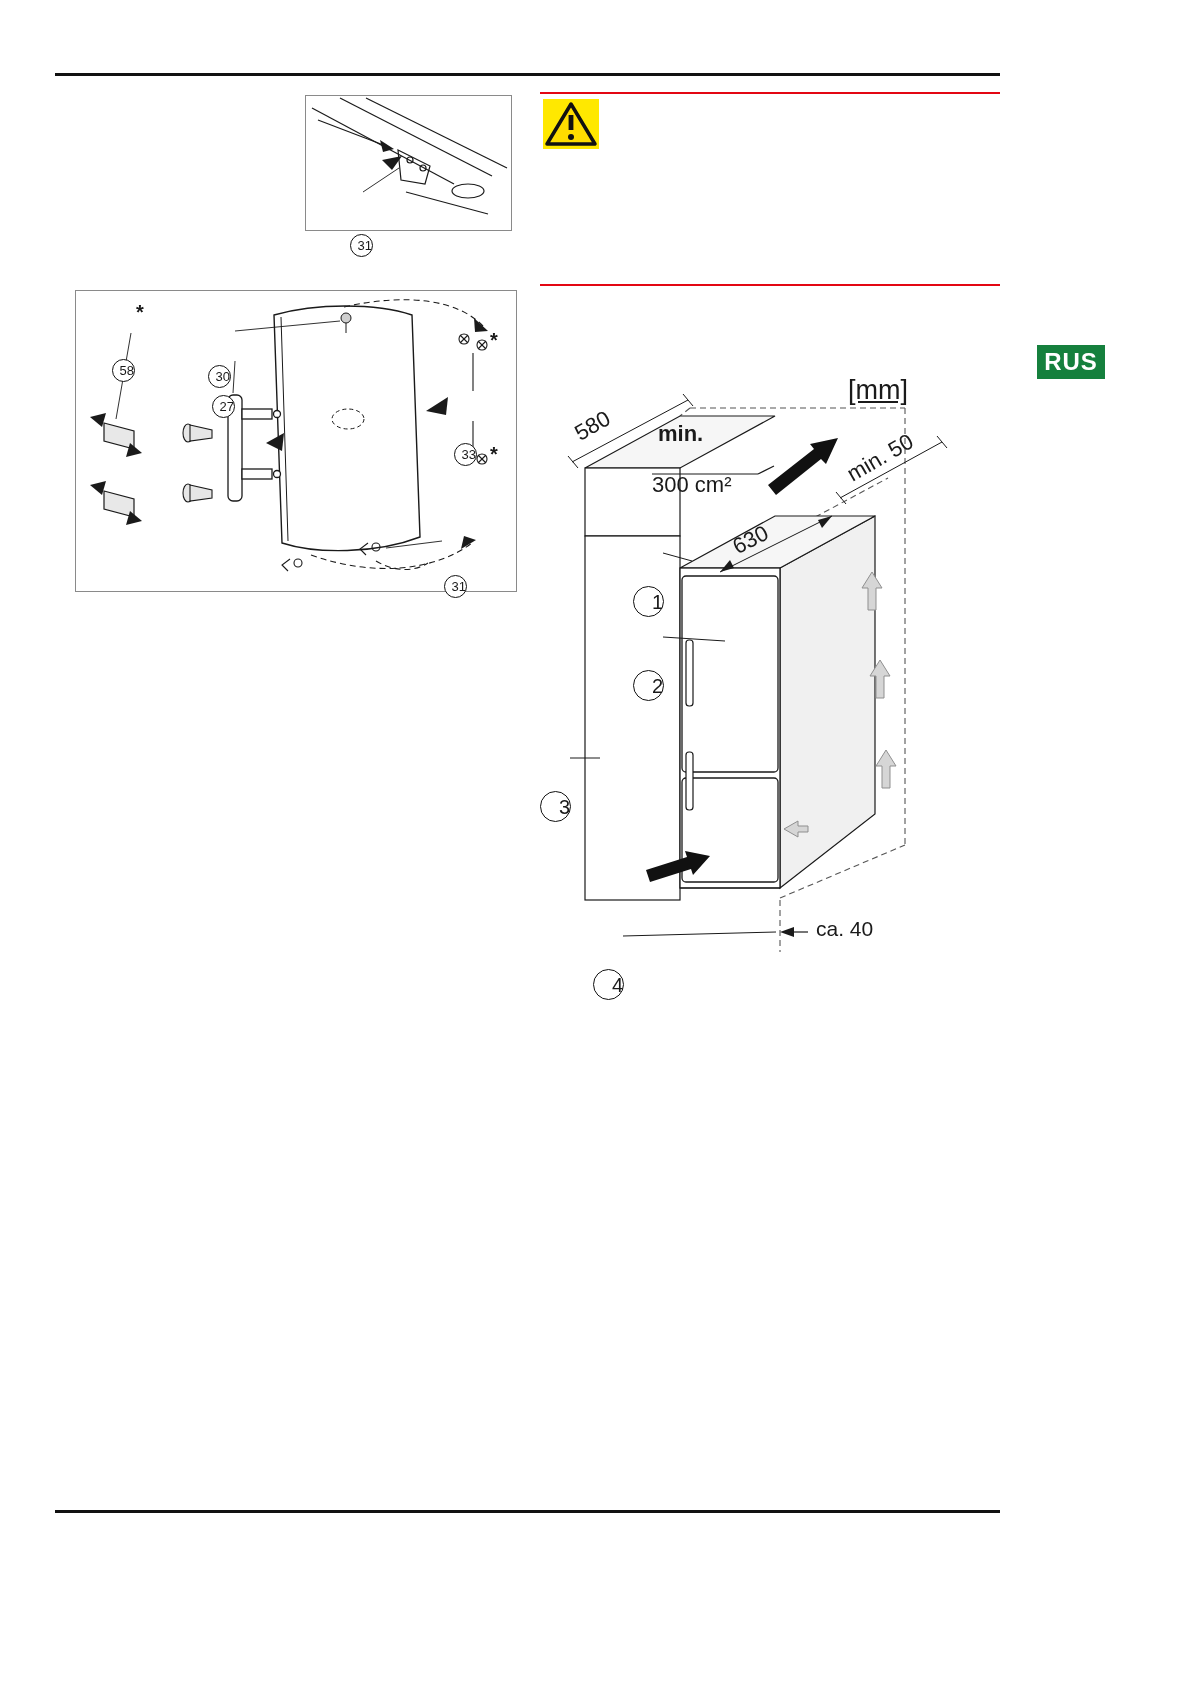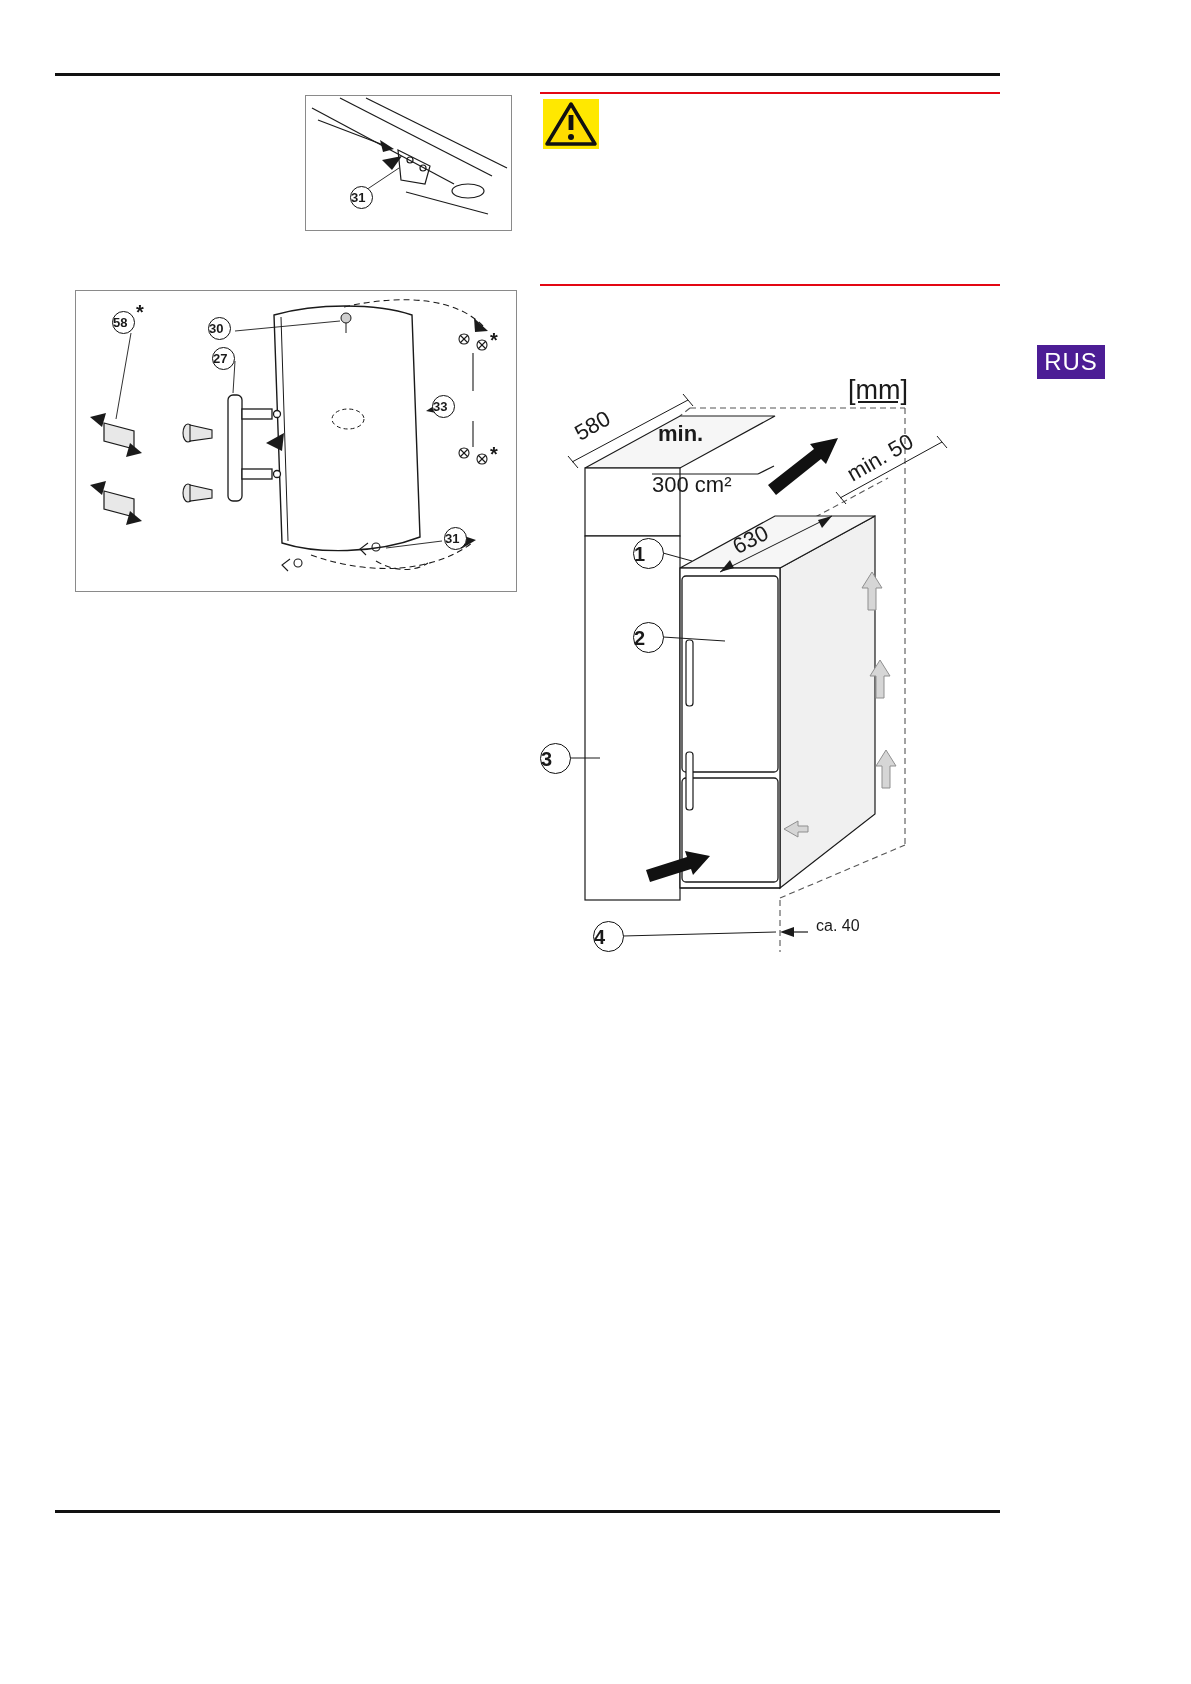--- a/index.html
+++ b/index.html
@@ -8,33 +8,33 @@
     font-family:"Liberation Sans", sans-serif;color:#1a1a1a;overflow:hidden;
     margin:0 auto;
   }
   .rule{position:absolute;background:#111;}
   .redline{position:absolute;background:#e30613;height:2px;}
   .figbox{position:absolute;}
   .bordered{border:1px solid #8a8a8a;}
   svg{display:block;}
   
   .co{
-    position:absolute;display:flex;align-items:center;justify-content:flex-start;
+    position:absolute;display:flex;align-items:center;justify-content:flex-end;
     border:1.6px solid #111;border-radius:50%;background:#fff;box-sizing:border-box;
-    font-weight:700;line-height:1;
+    font-weight:400;line-height:1;margin-top:48px;
   }
   .co.small{width:23px;height:23px;font-size:13px;}
   .co.big{width:31px;height:31px;font-size:20px;}
   
   .lbl{position:absolute;white-space:nowrap;line-height:1.05;}
   .ast{position:absolute;font-size:20px;font-weight:bold;}
   .rus-tab{
     position:absolute;left:1037px;top:345px;width:68px;height:34px;
-    background:#4c1d95;color:#fff;display:flex;align-items:center;justify-content:center;
-    font-size:24px;font-weight:normal;letter-spacing:1px;
+    background:#15803d;color:#fff;display:flex;align-items:center;justify-content:center;
+    font-size:24px;font-weight:bold;letter-spacing:1px;
   }
 </style>
 </head>
 <body>
 
 <div class="page">
 
   <div class="rule" style="left:55px;top:73px;width:945px;height:3px;"></div>
 
   <div class="figbox bordered" style="left:305px;top:95px;width:205px;height:134px;">
@@ -160,21 +160,21 @@
     <span class="co small" style="left:36px;top:20px;">
       <span>58</span>
     </span>
     <span class="ast" style="left:60px;top:10px;">*</span>
     <span class="co small" style="left:132px;top:26px;">
       <span>30</span>
     </span>
     <span class="co small" style="left:136px;top:56px;">
       <span>27</span>
     </span>
-    <span class="co small" style="left:356px;top:104px;">
+    <span class="co small" style="left:378px;top:104px;">
       <span>33</span>
     </span>
     <span class="ast" style="left:414px;top:38px;">*</span>
     <span class="ast" style="left:414px;top:152px;">*</span>
     <span class="co small" style="left:368px;top:236px;">
       <span>31</span>
     </span>
   </div>
 
   <div class="figbox" style="left:540px;top:340px;width:470px;height:640px;">
@@ -255,21 +255,21 @@
         <line x1="83" y1="596" x2="236" y2="592"></line>
       </g>
     </svg>
 
     <span class="lbl" style="left:308px;top:36px;font-size:27px;text-decoration:underline;">[mm]</span>
     <span class="lbl" style="left:34px;top:74px;font-size:22px;transform:rotate(-30deg);">580</span>
     <span class="lbl" style="left:118px;top:82px;font-size:22px;font-weight:bold;">min.</span>
     <span class="lbl" style="left:112px;top:108px;font-size:22px;margin-top:25px;">300 cm²</span>
     <span class="lbl" style="left:304px;top:106px;font-size:22px;transform:rotate(-30deg);">min. 50</span>
     <span class="lbl" style="left:192px;top:188px;font-size:22px;transform:rotate(-27deg);">630</span>
-    <span class="lbl" style="left:276px;top:578px;font-size:16px;">ca. 40</span>
+    <span class="lbl" style="left:276px;top:578px;font-size:21px;">ca. 40</span>
 
     <span class="co big" style="left:93px;top:198px;">
       <span>1</span>
     </span>
     <span class="co big" style="left:93px;top:282px;">
       <span>2</span>
     </span>
     <span class="co big" style="left:0px;top:403px;">
       <span>3</span>
     </span>

